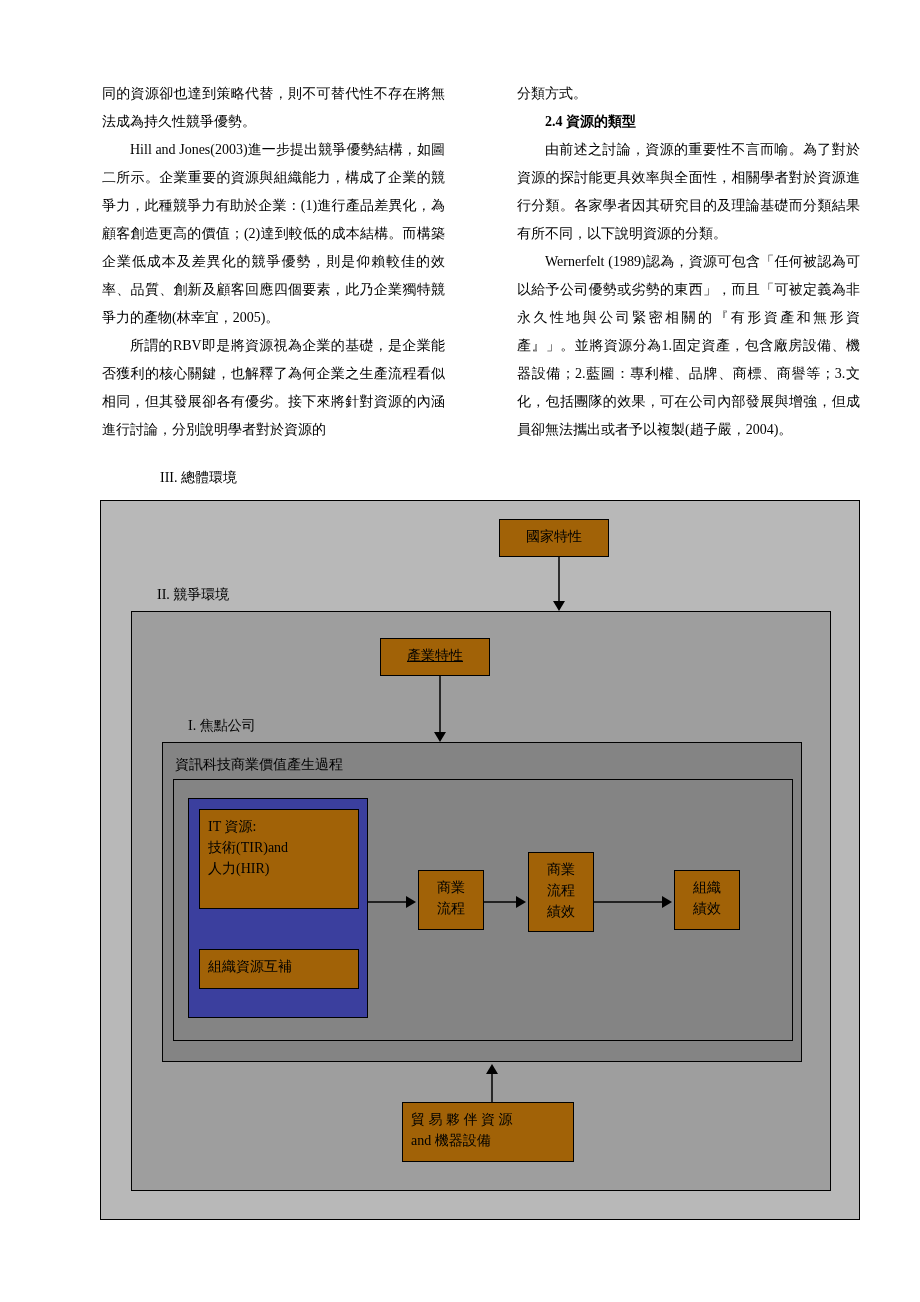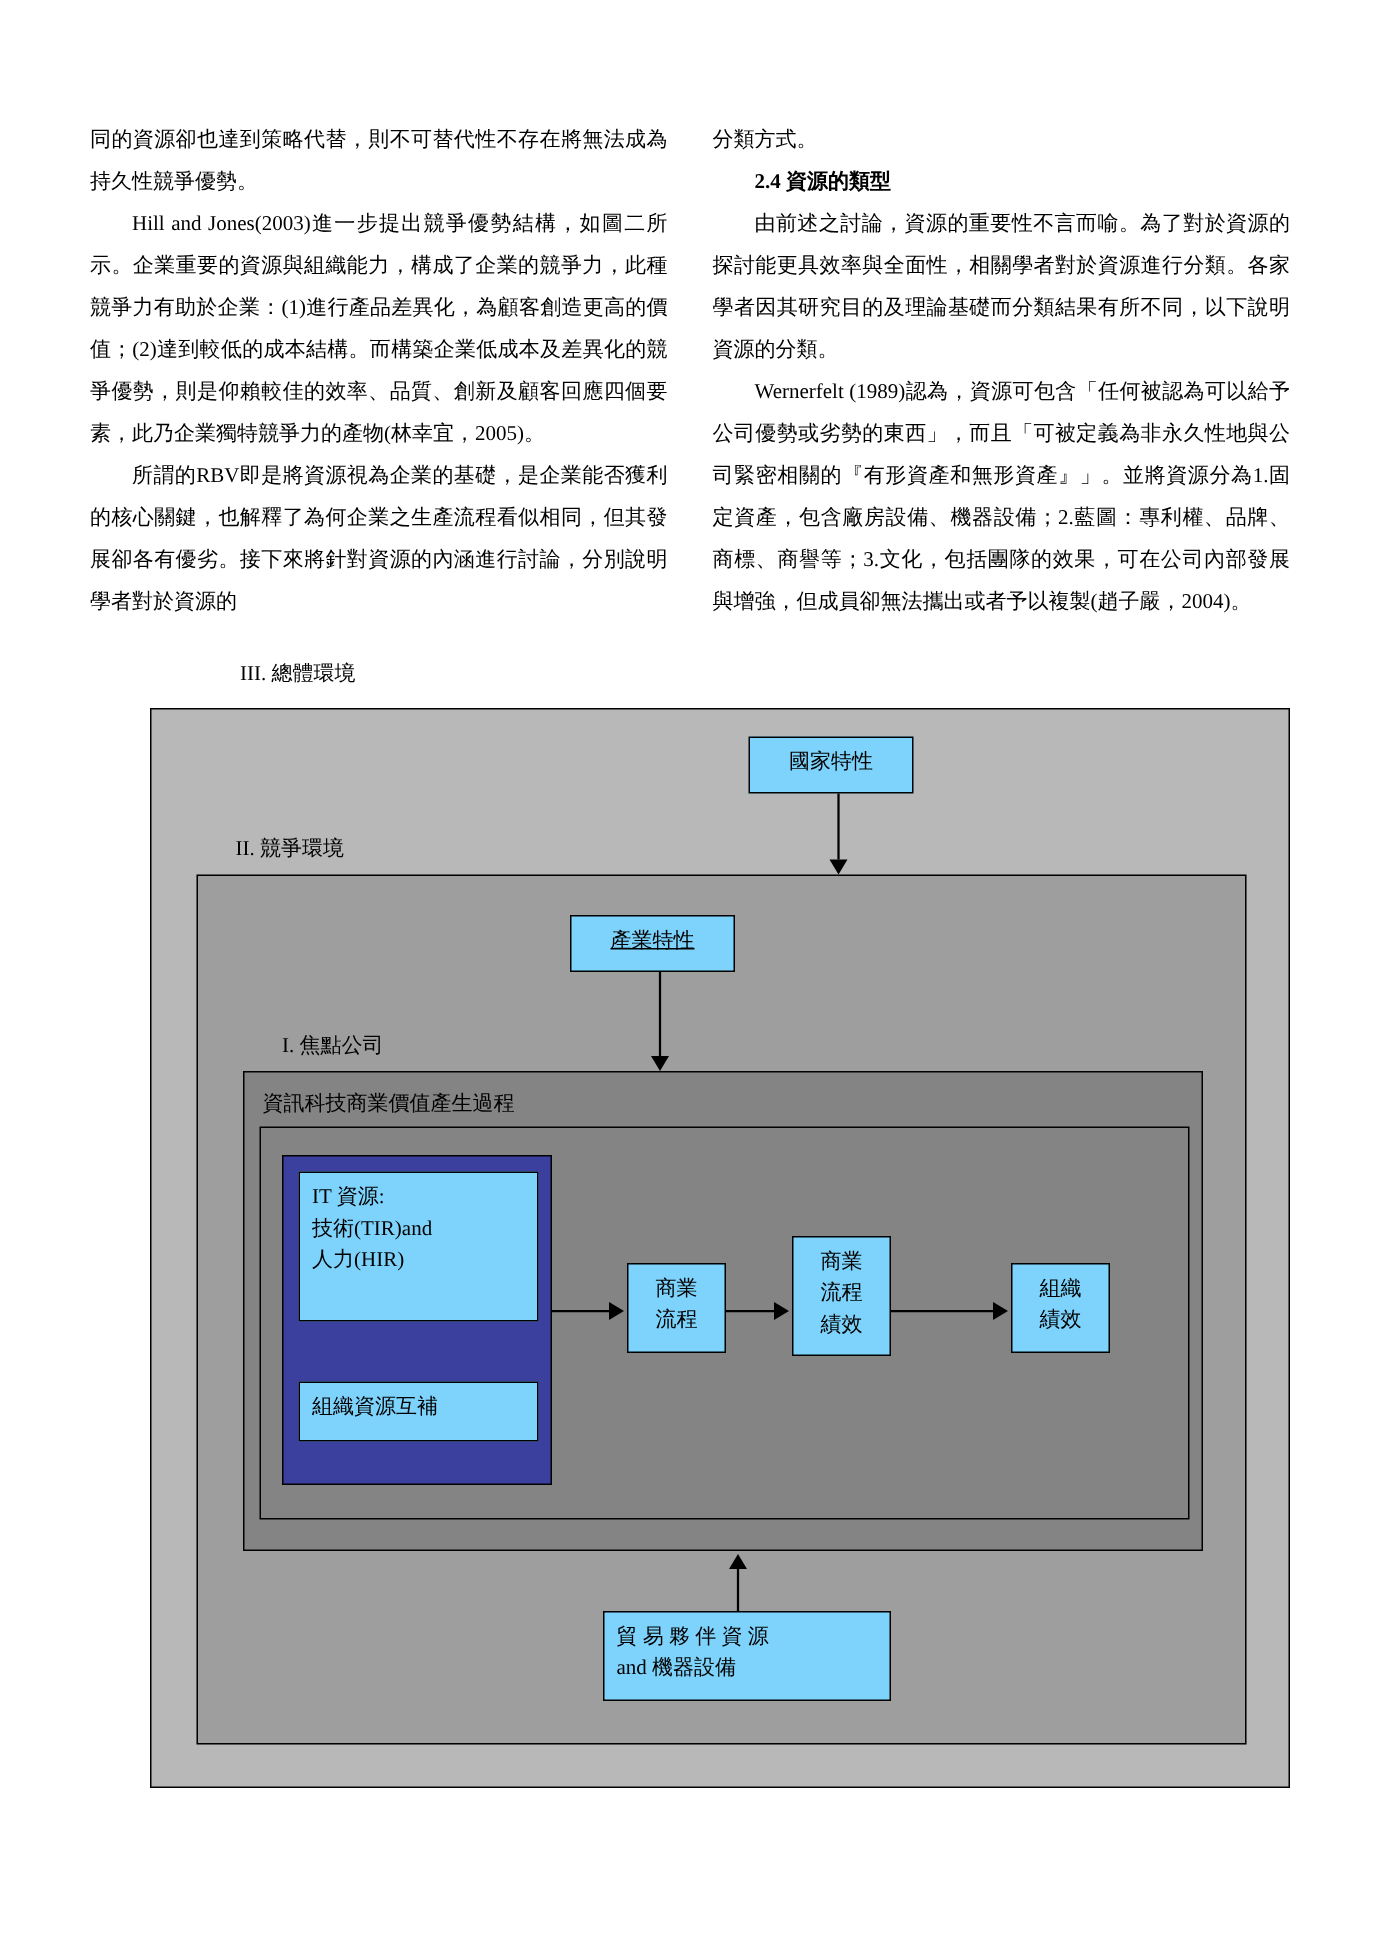--- a/index.html
+++ b/index.html
@@ -12,21 +12,21 @@
       line-height: 2.0;
       color: #000;
       padding: 80px 60px 40px 60px;
       position: relative;
     }
     .columns {
       display: flex;
       gap: 30px;
       margin-bottom: 20px;
     }
-    .col { flex: 1; text-align: justify; }
+    .col { flex: 1; text-align: justify; margin-left: 42px; }
     .col p { text-indent: 2em; margin-bottom: 0; }
     .col p.noindent { text-indent: 0; }
     .section-head { font-weight: bold; text-indent: 0; }
     .diagram-title {
       margin-left: 100px;
       font-size: 14px;
       margin-bottom: 8px;
       margin-top: 18px;
     }
     .diagram {
@@ -69,40 +69,40 @@
     }
     .blue-group {
       position: absolute;
       left: 14px; top: 18px;
       width: 180px; height: 220px;
       background: #3b3f9e;
       border: 1px solid #000;
     }
     .wbox {
       position: absolute;
-      background: #7dd3fc;
+      background: #a16207;
       border: 1px solid #000;
       font-size: 14px;
       line-height: 1.5;
       padding: 6px 8px;
       text-align: left;
     }
     .box-it { left: 10px; top: 10px; width: 160px; height: 100px; }
     .box-comp { left: 10px; top: 150px; width: 160px; height: 40px; }
     .box-bp { left: 244px; top: 90px; width: 66px; height: 60px; text-align:center; }
     .box-bpp { left: 354px; top: 72px; width: 66px; height: 80px; text-align:center; }
     .box-op { left: 500px; top: 90px; width: 66px; height: 60px; text-align:center; }
     .box-nation {
       left: 398px; top: 18px; width: 110px; height: 38px; text-align:center;
     }
     .box-industry {
       position:absolute; left: 248px; top: 26px; width: 110px; height: 38px; text-align:center;text-decoration:underline;
     }
     .box-partner {
-      position:absolute; left: 270px; top: 490px; width: 192px; height: 60px; text-align:left;
+      position:absolute; left: 270px; top: 490px; width: 172px; height: 60px; text-align:left;
     }
     svg.arrow { position: absolute; overflow: visible; }
   </style>
 </head>
 <body>
 
 <div class="columns">
   <div class="col">
     <p class="noindent">同的資源卻也達到策略代替，則不可替代性不存在將無法成為持久性競爭優勢。</p>
     <p>Hill and Jones(2003)進一步提出競爭優勢結構，如圖二所示。企業重要的資源與組織能力，構成了企業的競爭力，此種競爭力有助於企業：(1)進行產品差異化，為顧客創造更高的價值；(2)達到較低的成本結構。而構築企業低成本及差異化的競爭優勢，則是仰賴較佳的效率、品質、創新及顧客回應四個要素，此乃企業獨特競爭力的產物(林幸宜，2005)。</p>

